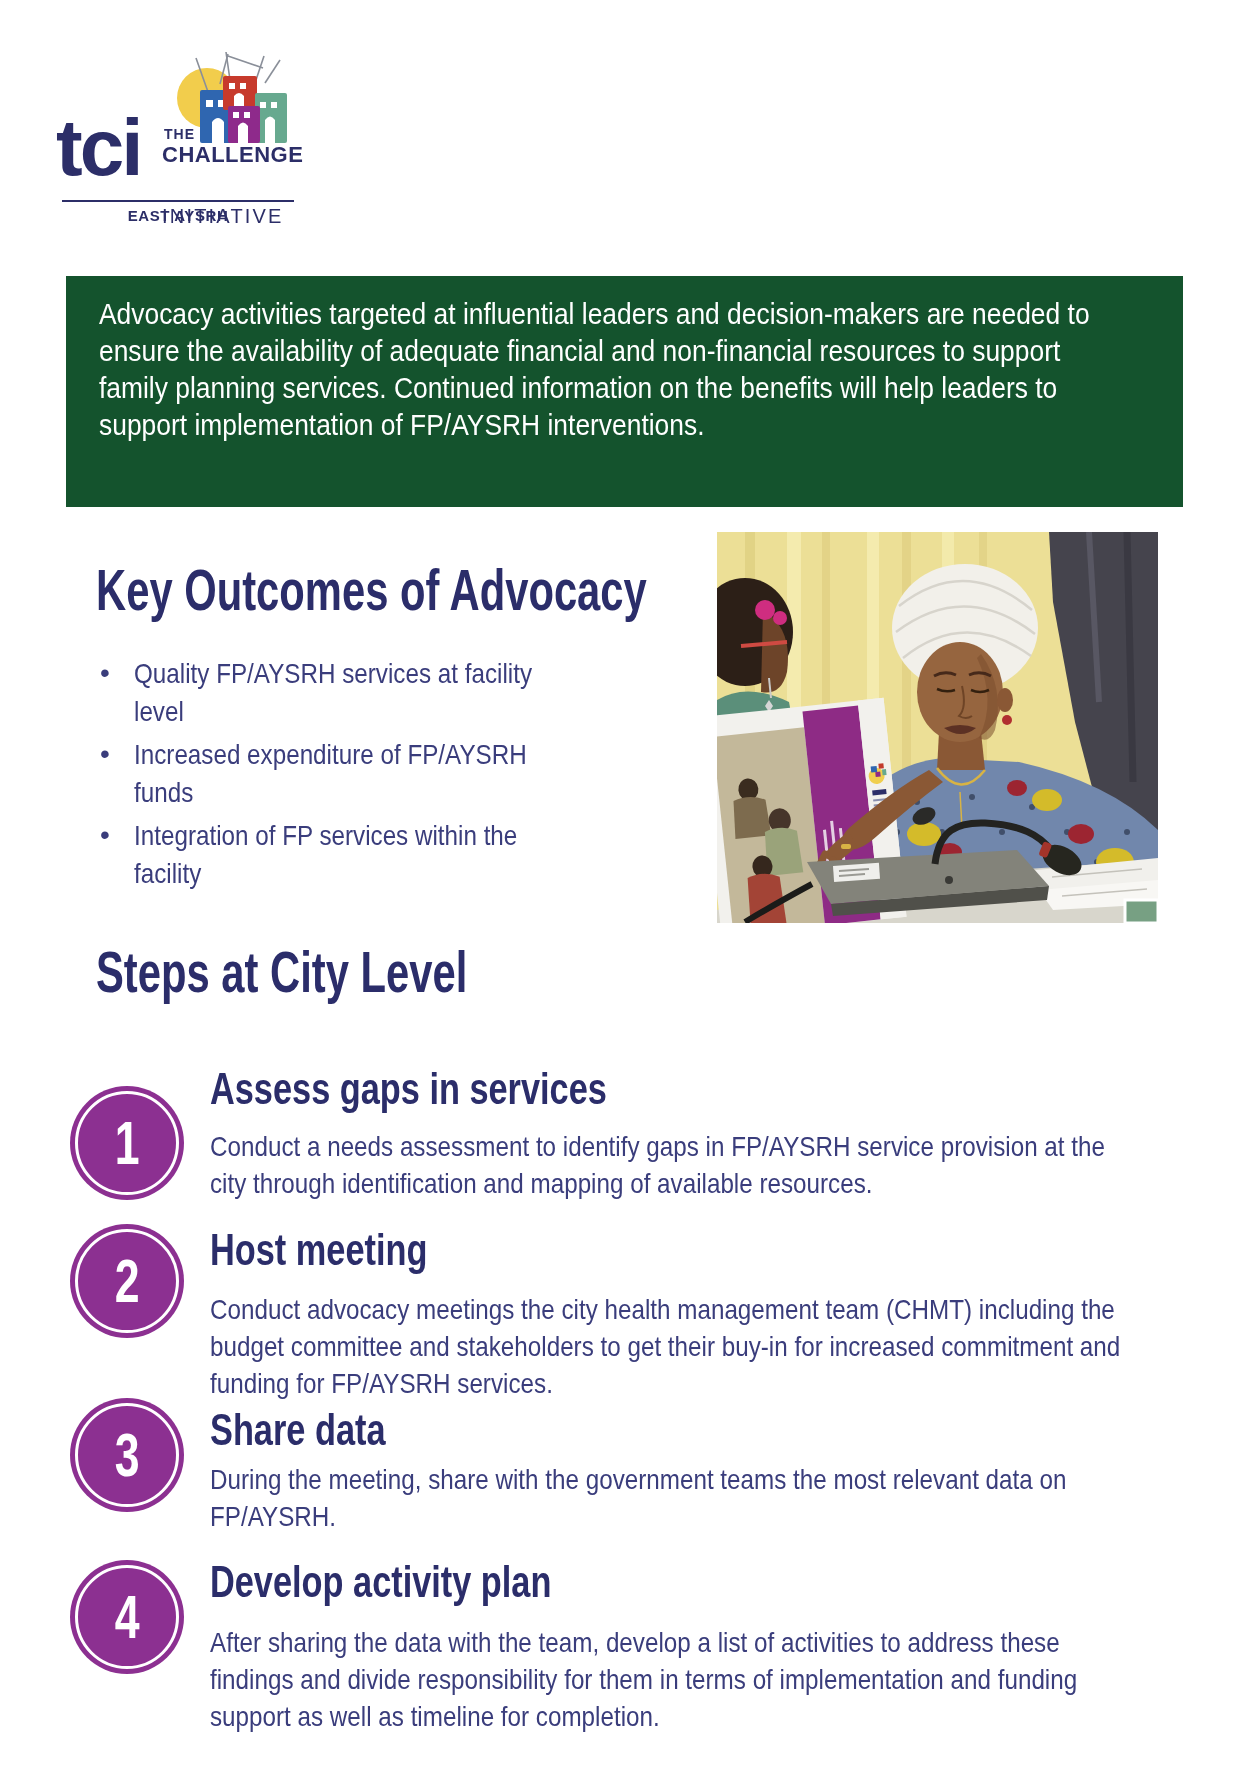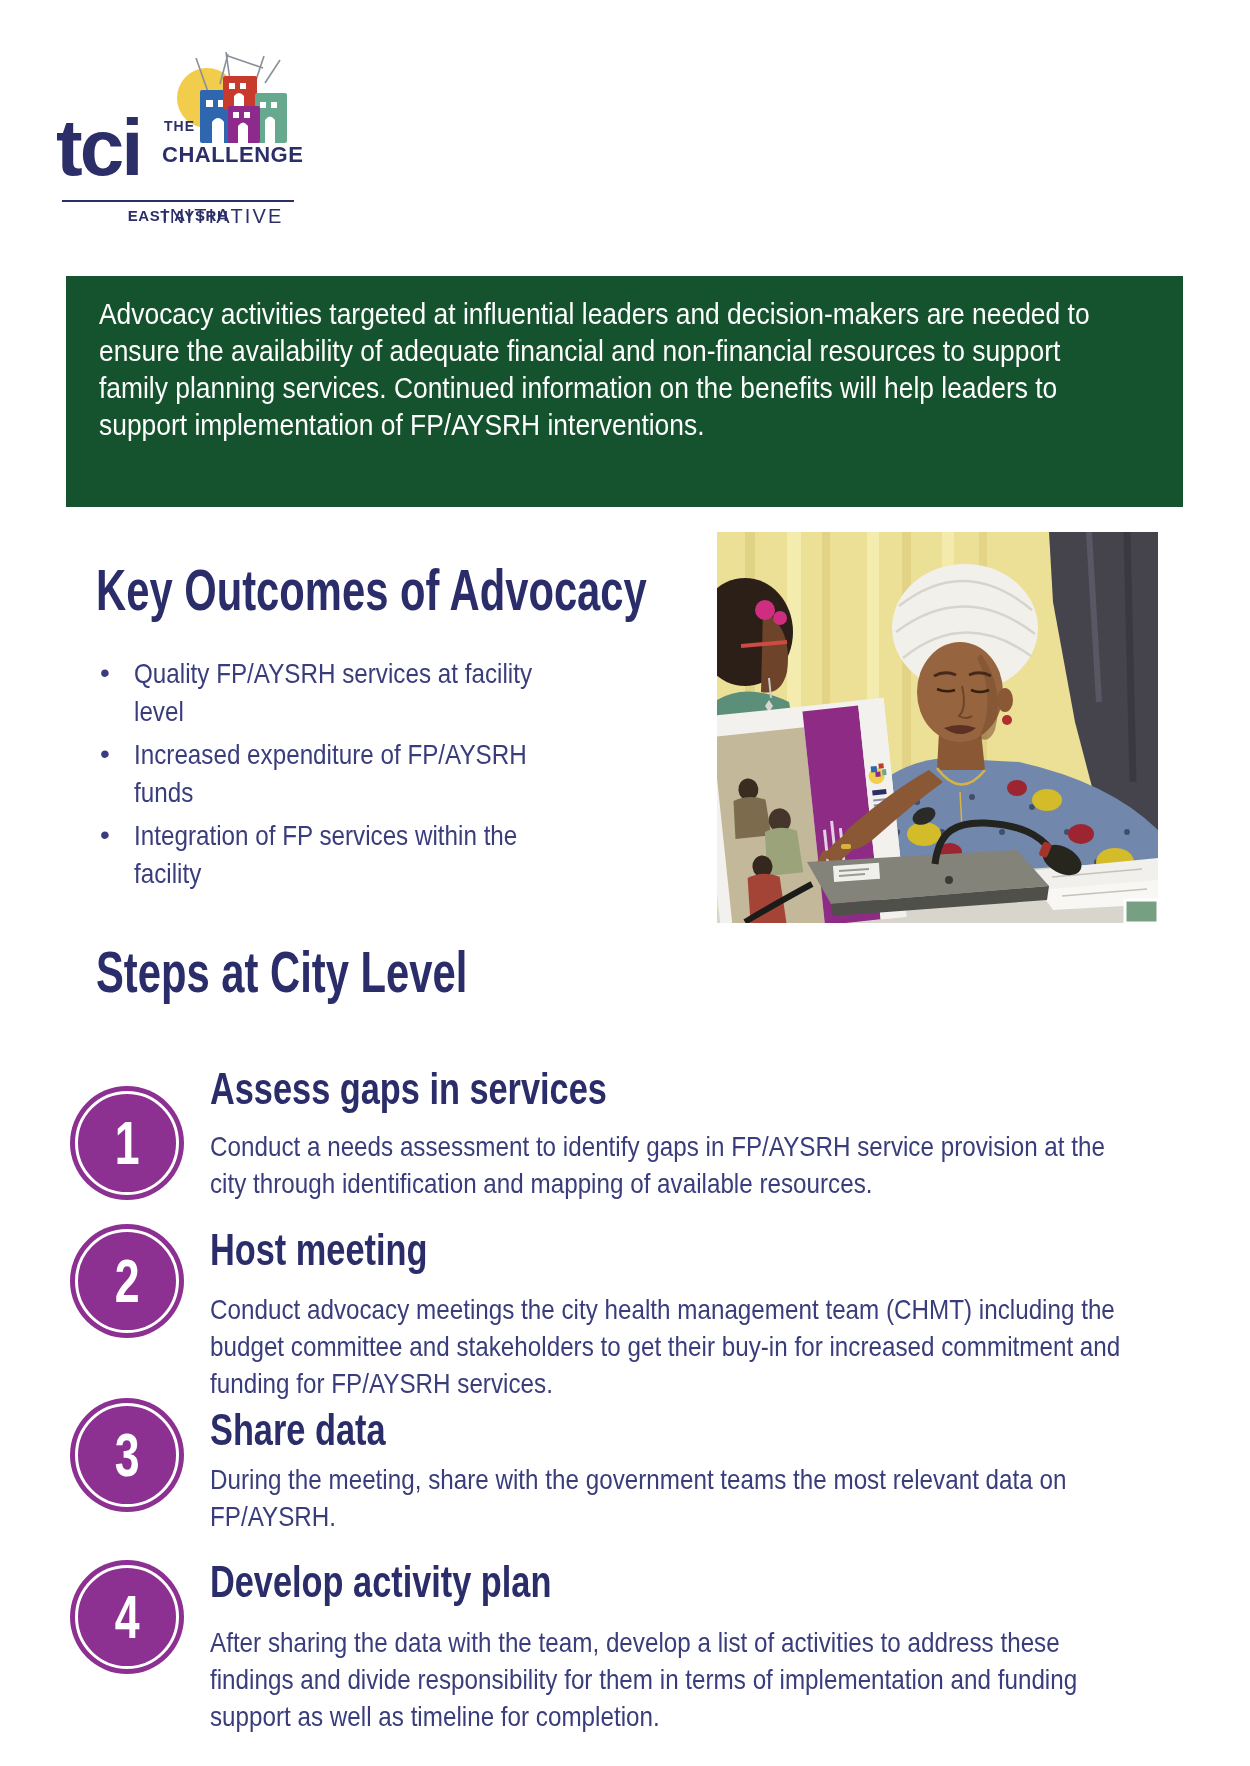--- a/index.html
+++ b/index.html
@@ -2,21 +2,21 @@
 <html><head>
 <meta charset="utf-8">
 <style>
   html,body{margin:0;padding:0;background:#ffffff;}
   .page{position:relative;width:1250px;height:1766px;background:#ffffff;overflow:hidden;
         font-family:"Liberation Sans", sans-serif;padding-left:28px;}
   .abs{position:absolute;}
 
   
   .logo-tci{left:56px;top:108px;font-size:80px;font-weight:700;color:#2c2e68;letter-spacing:-3px;line-height:1;}
-  .logo-the{left:164px;top:118px;font-size:14px;font-weight:700;color:#2c2e68;letter-spacing:1px;}
+  .logo-the{left:164px;top:126px;font-size:14px;font-weight:700;color:#2c2e68;letter-spacing:1px;}
   .logo-challenge{left:162px;top:142px;font-size:22px;font-weight:700;color:#2c2e68;letter-spacing:0.5px;}
   .logo-initiative{left:162px;top:166px;font-size:20px;font-weight:400;color:#2c2e68;letter-spacing:2.2px;margin-top:39px;}
   .logo-rule{left:62px;top:200px;width:232px;height:2px;background:#2c2e68;}
   .logo-region{left:62px;top:207px;width:232px;text-align:center;font-size:15px;font-weight:700;color:#2c2e68;letter-spacing:0.6px;}
 
   
   .doc-title{left:312px;top:62px;font-size:76px;line-height:85px;font-weight:400;color:#383b77;letter-spacing:2px;white-space:nowrap;}
 
   
   .intro-box{left:66px;top:276px;width:1117px;height:231px;background:#14532d;}

